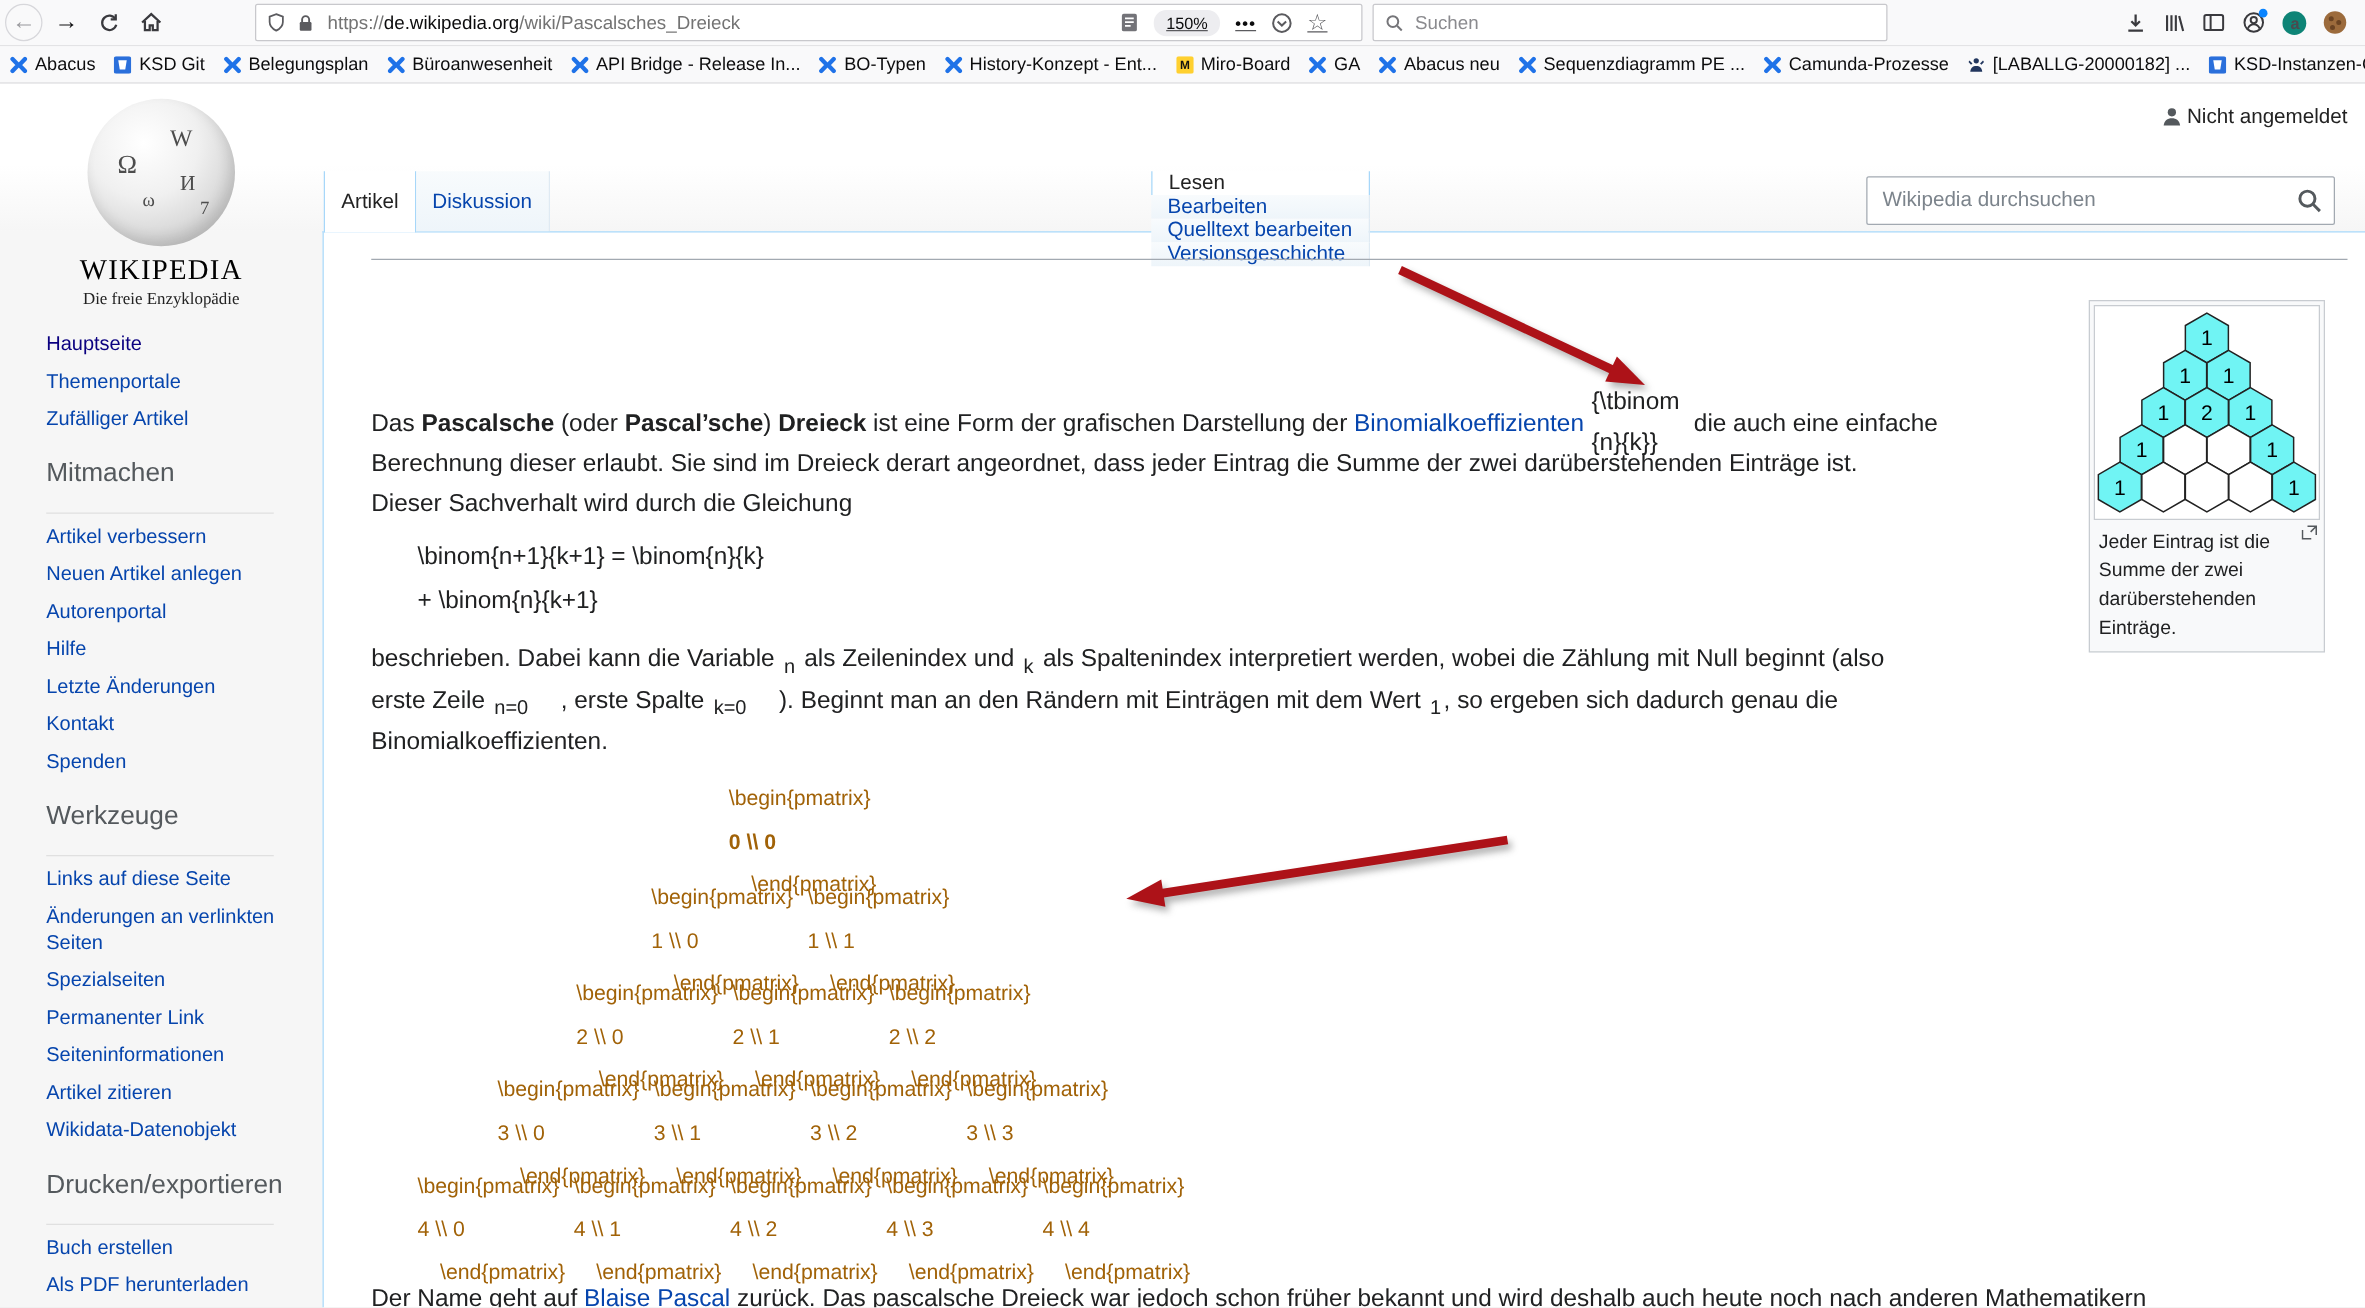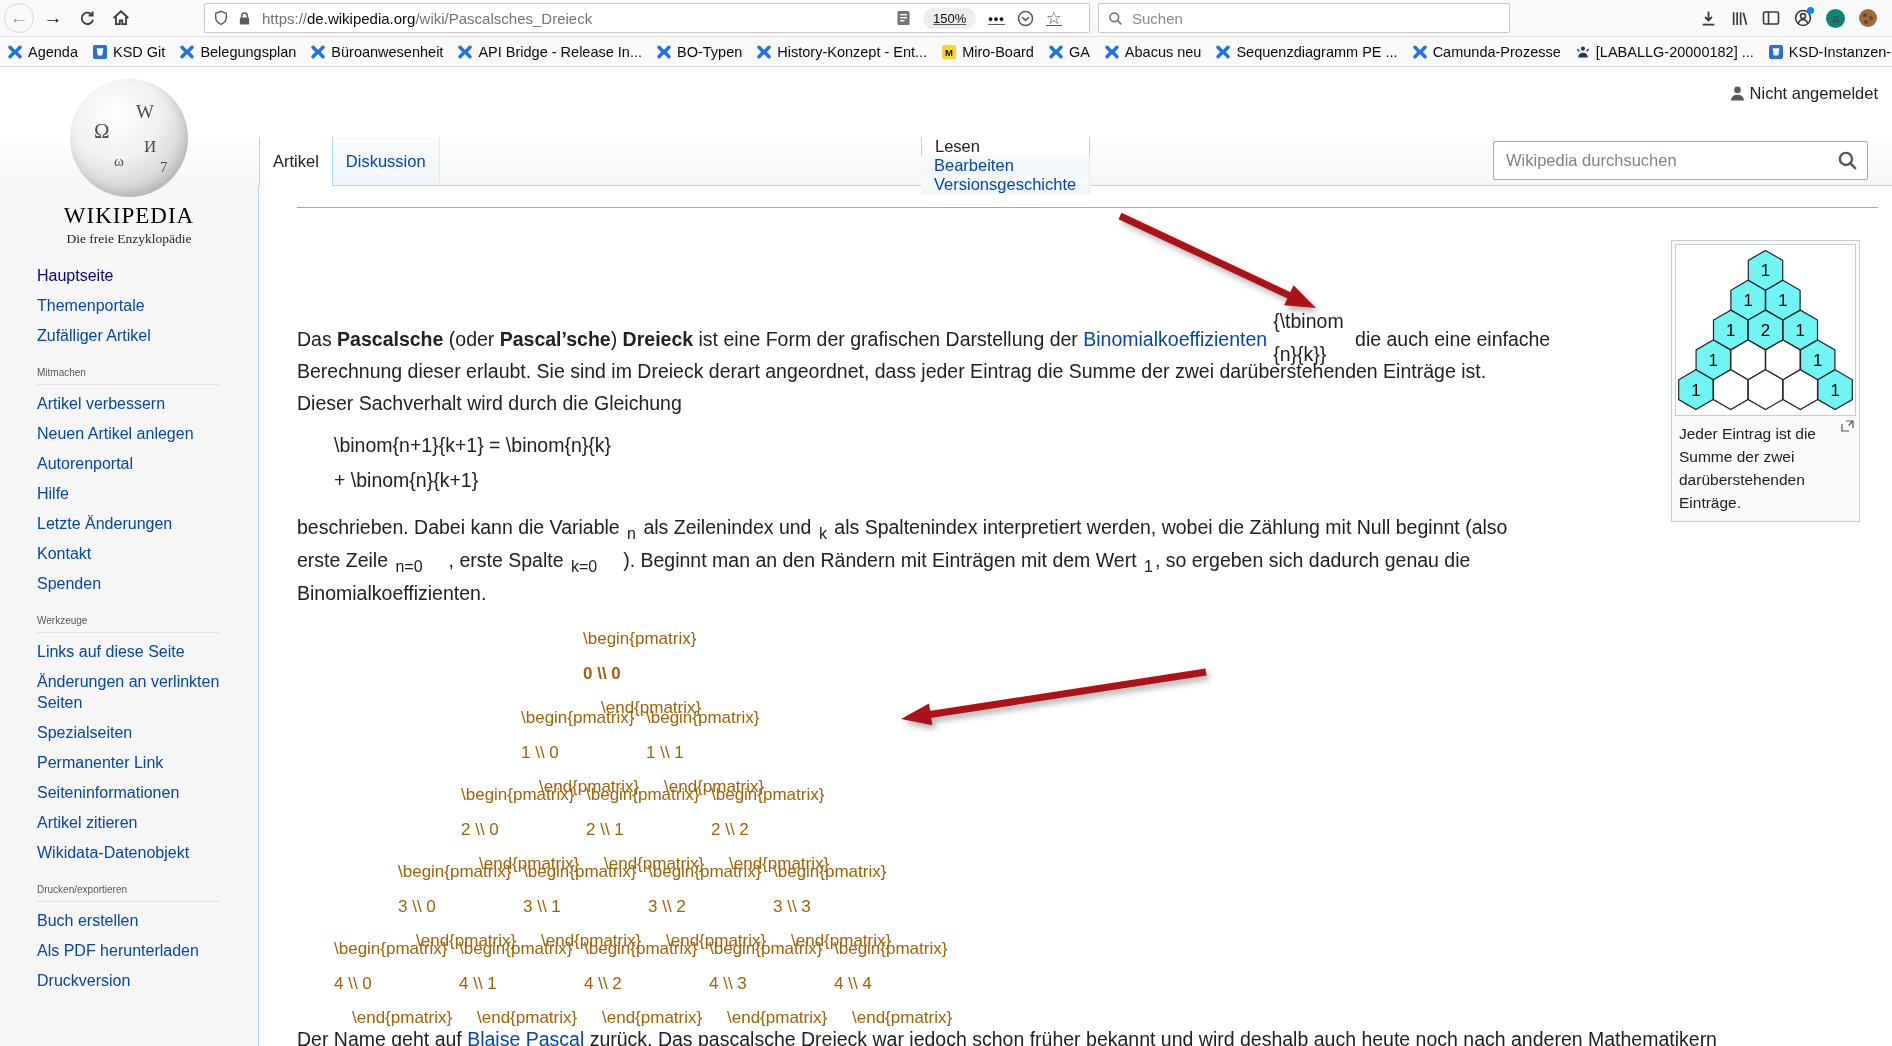--- a/index.html
+++ b/index.html
@@ -50,21 +50,21 @@
   
   .logo{position:absolute;left:0;top:8px;width:258px;text-align:center;}
   .globe{width:118px;height:118px;border-radius:50%;margin:4px auto 0;
          background:radial-gradient(circle at 38% 30%,#ffffff 0%,#f0f0f0 40%,#d2d2d2 75%,#b5b5b5 100%);
          position:relative;box-shadow:inset -4px -6px 10px rgba(0,0,0,.12);}
   .globe span{position:absolute;color:#4d4d4d;font-family:"Liberation Serif",serif;}
   .logo-title{font-family:"Liberation Serif",serif;font-size:23px;letter-spacing:1px;color:#000;margin-top:6px;}
   .logo-sub{font-family:"Liberation Serif",serif;font-size:13.5px;color:#222;margin-top:2px;}
   .sb-nav{position:absolute;left:37px;top:198px;width:205px;}
   .sb-group{margin-bottom:21px;}
-  .sb-header{font-size:10px;color:#54595d;padding-bottom:6px;margin-bottom:8px;
+  .sb-header{font-size:21px;color:#54595d;padding-bottom:19px;margin-bottom:8px;
              border-bottom:1px solid #e0e0e0;width:182px;}
   .sb-link{display:block;font-size:16px;color:#0645ad;text-decoration:none;line-height:21px;margin-bottom:9px;width:190px;}
   .sb-link.visited{color:#0b0080;}
   
   .personal{position:absolute;right:14px;top:17px;display:flex;align-items:center;font-size:16.5px;}
   .personal .plink{color:#0645ad;margin-left:17px;white-space:nowrap;}
   .personal .pname{color:#222;margin-left:4px;}
   
   .tabrow{position:absolute;top:70px;height:48px;display:flex;align-items:stretch;}
   .tabs-left{left:259px;}
@@ -214,21 +214,21 @@
 
   <div class="bmbar">
     <span id="bm-row" style="display:flex;align-items:center">
         <span class="bm-item">
           <span class="bm-ic">
             <svg width="14" height="14" viewBox="0 0 14 14" fill="none" stroke="#1f72e8" stroke-width="3.4" stroke-linecap="round">
               <path d="M2 2.2 6.6 7 2 11.8"></path>
               <path d="M12 2.2 7.4 7 12 11.8"></path>
             </svg>
           </span>
-          <span>Agenda</span>
+          <span>Abacus</span>
         </span>
         <span class="bm-item">
           <span class="bm-ic">
             <svg width="14" height="14" viewBox="0 0 14 14">
               <rect width="14" height="14" rx="2" fill="#2a6fdb"></rect>
               <path d="M3.6 3.2h6.8L9.2 10.6H4.8z" fill="#fff"></path>
             </svg>
           </span>
           <span>KSD Git</span>
         </span>
@@ -405,20 +405,21 @@
       <span class="pname">Nicht angemeldet</span>
     </div>
 
     <div class="tabrow tabs-left" id="tabs-left">
         <span class="tab active">Artikel</span>
         <span class="tab">Diskussion</span>
       </div>
     <div class="tabrow tabs-right" id="tabs-right">
         <span class="tab active">Lesen</span>
         <span class="tab">Bearbeiten</span>
+        <span class="tab">Quelltext bearbeiten</span>
         <span class="tab">Versionsgeschichte</span>
       </div>
 
     <div class="wsearch">
       <input placeholder="Wikipedia durchsuchen" style="">
       <span class="mag">
         <svg width="21" height="21" viewBox="0 0 16 16" fill="none" stroke="#54595d" stroke-width="1.8">
             <circle cx="6.8" cy="6.8" r="4.6"></circle>
             <path d="M10.4 10.4 14.4 14.4"></path>
           </svg>

